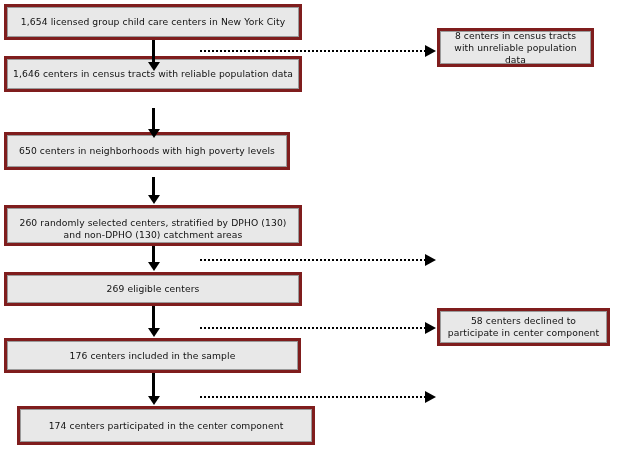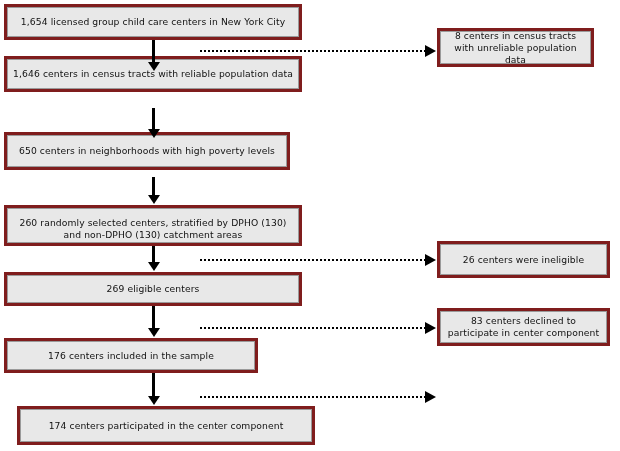--- a/index.html
+++ b/index.html
@@ -88,38 +88,35 @@
   </div>
 
   <div class="node" style="left:4px; top:205px; width:298px; height:41px;align-items:flex-end;">
     <span>260 randomly selected centers, stratified by DPHO (130) and non-DPHO (130) catchment areas</span>
   </div>
 
   <div class="node" style="left:4px; top:272px; width:298px; height:34px;">
     <span>269 eligible centers</span>
   </div>
 
-  <div class="node" style="left:4px; top:338px; width:254px; height:35px;">
+  <div class="node" style="left:4px; top:338px; width:297px; height:35px;">
     <span>176 centers included in the sample</span>
   </div>
 
   <div class="node" style="left:17px; top:406px; width:298px; height:39px;">
     <span>174 centers participated in the center component</span>
   </div>
 
   <div class="node" style="left:437px; top:28px; width:157px; height:39px;">
     <span>8 centers in census tracts with unreliable population data</span>
   </div>
 
-  <div class="node" style="left:437px; top:241px; width:173px; height:37px;">
-    <span>26 centers were ineligible</span>
-  </div>
 
   <div class="node" style="left:437px; top:308px; width:173px; height:38px;">
-    <span>83 centers declined to participate in center component</span>
+    <span>58 centers declined to participate in center component</span>
   </div>
 
 
   <div class="arrow-v" style="left:152px; top:40px;">
     <div class="shaft" style="height:23px;"></div>
     <div class="head" style="top:22px;"></div>
   </div>
 
   <div class="arrow-v" style="left:152px; top:108px;">
     <div class="shaft" style="height:22px;"></div>

